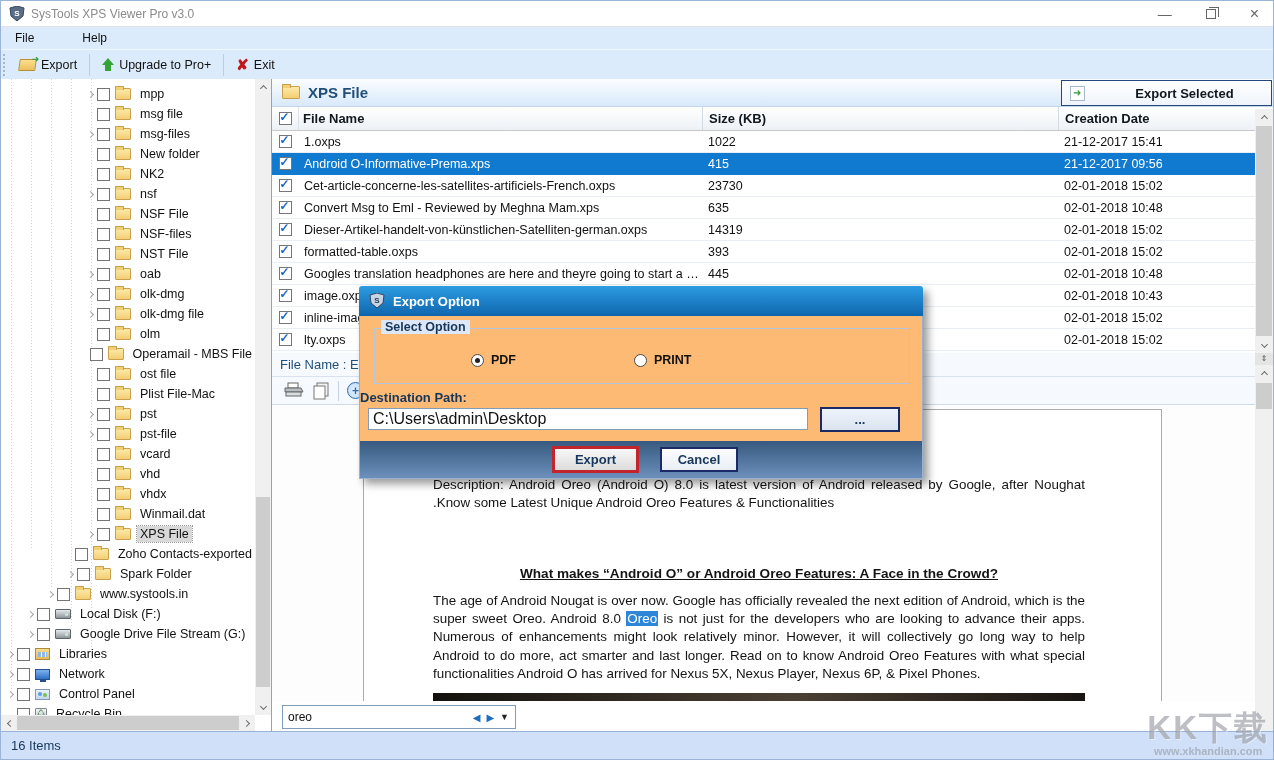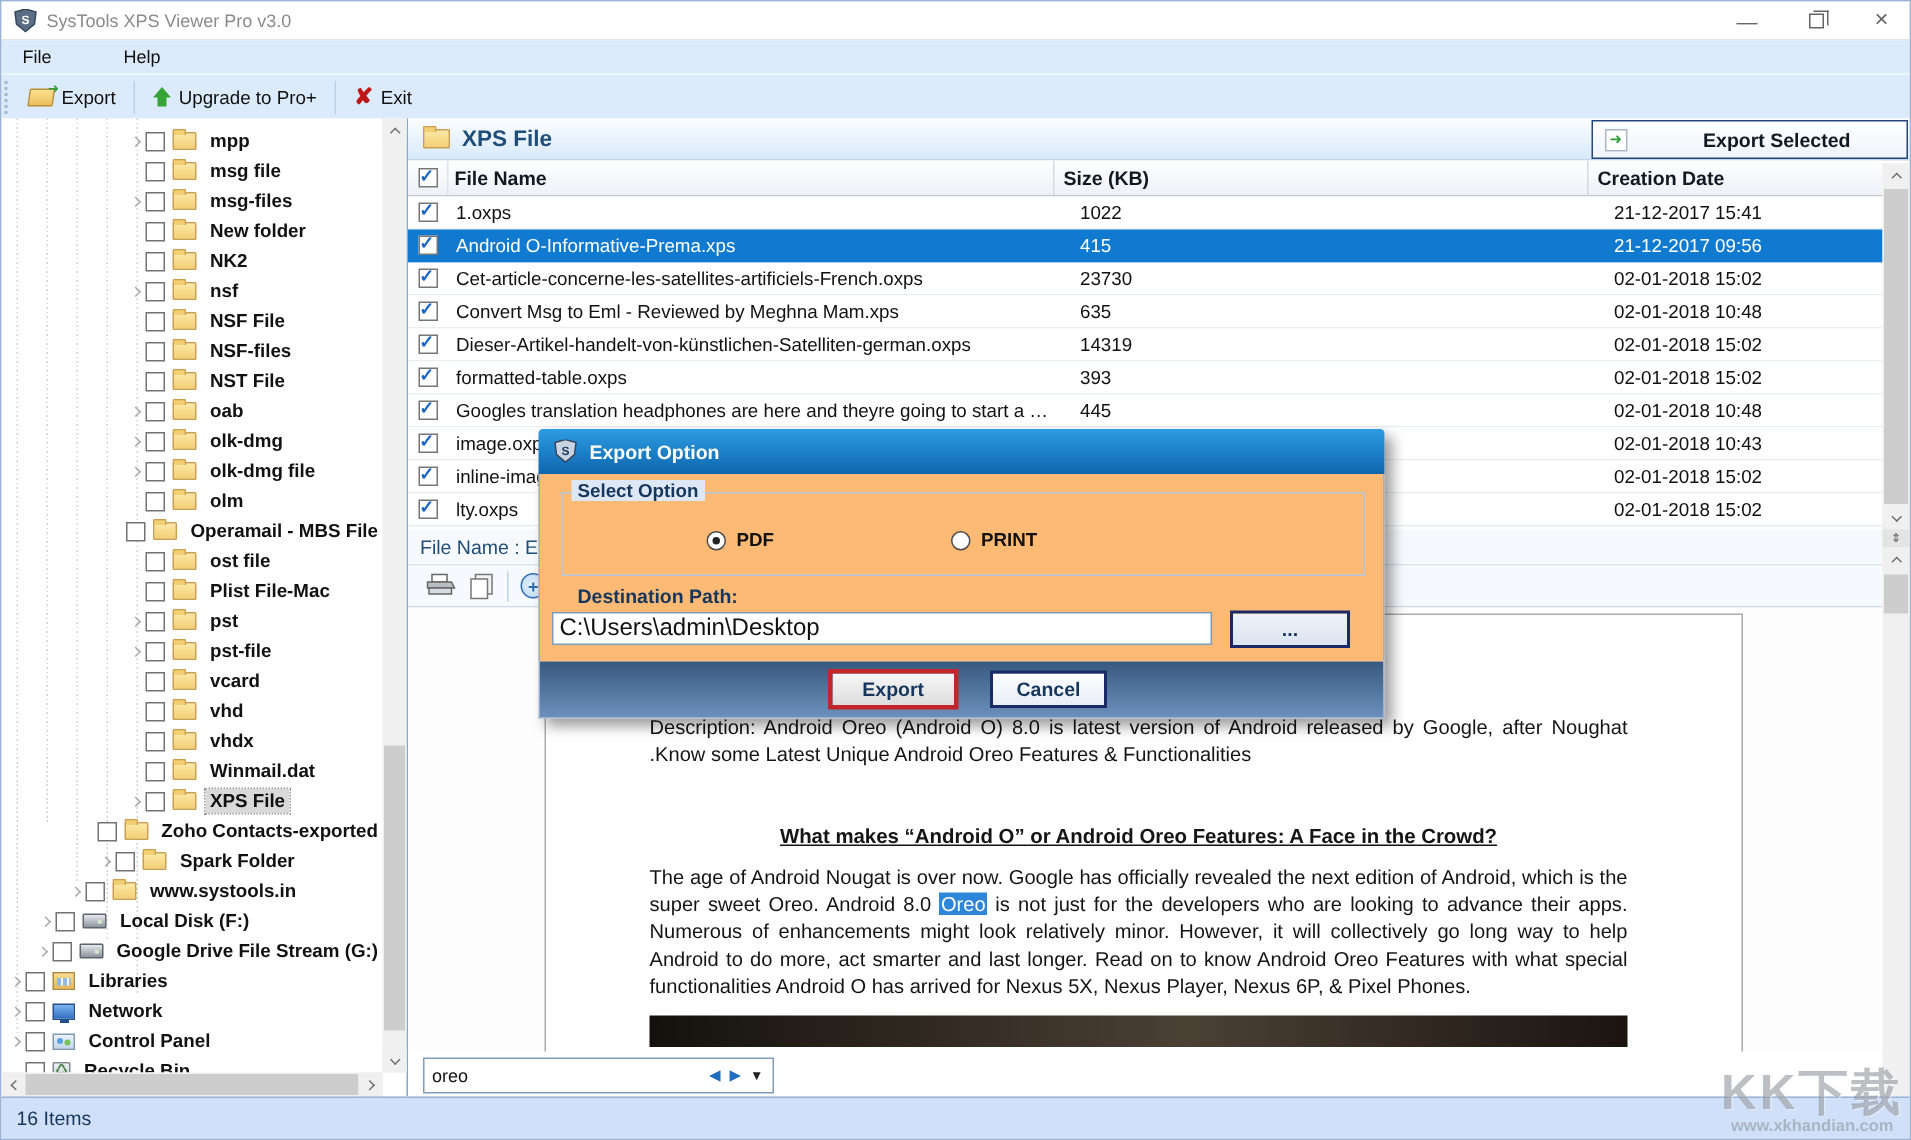--- a/index.html
+++ b/index.html
@@ -27,21 +27,21 @@
   .ico-exportfolder::after{content:"➜";position:absolute;right:-4px;top:-6px;font-size:9px;color:#2e9e3a;transform:skewX(8deg);}
   .ico-up{width:12px;height:13px;position:relative;}
   .ico-up::before{content:"";position:absolute;left:0;top:0;border-left:6px solid transparent;border-right:6px solid transparent;border-bottom:7px solid #35a435;}
   .ico-up::after{content:"";position:absolute;left:3px;top:6px;width:6px;height:7px;background:#35a435;}
   .ico-x{color:#c01818;font-size:15px;font-weight:bold;line-height:13px;}
 
   
   .left-panel{position:absolute;left:0;top:78px;width:271px;bottom:28px;background:#fff;border-right:1px solid #86a7c8;}
   #tree{position:absolute;left:0;top:0;right:16px;bottom:16px;overflow:hidden;padding-top:5px;
     background-image:repeating-linear-gradient(to bottom,#d4d4d4 0 1px,transparent 1px 3px),repeating-linear-gradient(to bottom,#d4d4d4 0 1px,transparent 1px 3px),repeating-linear-gradient(to bottom,#d4d4d4 0 1px,transparent 1px 3px),repeating-linear-gradient(to bottom,#d4d4d4 0 1px,transparent 1px 3px),repeating-linear-gradient(to bottom,#d4d4d4 0 1px,transparent 1px 3px);
-    background-size:1px 92%,1px 86%,1px 80%,1px 74%,1px 96%;background-position:90px 0,70px 0,50px 0,30px 0,10px 0;background-repeat:no-repeat;font-weight:bold;}
+    background-size:1px 92%,1px 86%,1px 80%,1px 74%,1px 96%;background-position:90px 0,70px 0,50px 0,30px 0,10px 0;background-repeat:no-repeat;}
   .tree-row{height:20px;display:flex;align-items:center;font-size:12.5px;color:#111;white-space:nowrap;}
   .tree-row.sel .t-label{background:#d9d9d9;outline:1px dotted #9a9a9a;}
   .t-pad{display:inline-block;height:1px;}
   .t-arrow{width:14px;display:inline-flex;justify-content:center;align-items:center;}
   .chev{width:5px;height:5px;border-top:1.6px solid #a6a6a6;border-right:1.6px solid #a6a6a6;transform:rotate(45deg);}
   .t-cb{width:13px;height:13px;border:1px solid #737373;background:#fff;margin-right:5px;flex:none;}
   .t-icon{margin-right:6px;flex:none;}
   .t-label{padding:1px 3px;}
   .icon-folder{width:16px;height:12px;background:linear-gradient(#fce9a8,#f3cf74);border:1px solid #c8a04e;border-radius:1px;position:relative;}
   .icon-folder::before{content:"";position:absolute;left:-1px;top:-3px;width:7px;height:3px;background:#f3cf74;border:1px solid #c8a04e;border-bottom:none;border-radius:1px 1px 0 0;}
@@ -83,35 +83,35 @@
   .col-cb{width:26px;flex:none;display:flex;justify-content:center;}
   .col-name{width:404px;flex:none;padding-left:4px;border-left:1px solid #dde3ea;height:100%;display:flex;align-items:center;}
   .col-size{width:356px;flex:none;padding-left:6px;border-left:1px solid #d4dae2;height:100%;display:flex;align-items:center;}
   .col-date{flex:1;padding-left:6px;border-left:1px solid #d4dae2;height:100%;display:flex;align-items:center;}
   #tbody{position:absolute;left:0;top:52px;right:18px;}
   .trow{height:22px;display:flex;align-items:center;font-size:12.5px;color:#111;border-bottom:1px solid #e9eef5;background:#fff;}
   .trow.sel{background:#0f7ad0;color:#fff;border-bottom-color:#0f7ad0;}
   .cb{width:13px;height:13px;background:#fff;border:1px solid #767676;position:relative;flex:none;}
   .cb.on::after{content:"✓";position:absolute;left:0px;top:-3px;font-size:12px;font-weight:bold;color:#1a66c8;}
   .trow .c-name{width:404px;flex:none;padding-left:6px;overflow:hidden;white-space:nowrap;text-overflow:ellipsis;}
-  .trow .c-size{width:356px;flex:none;padding-left:6px;margin-left:12px;}
+  .trow .c-size{width:356px;flex:none;padding-left:6px;}
   .trow .c-date{flex:1;padding-left:6px;}
   .tbl-vscroll{position:absolute;right:0;top:30px;width:18px;height:244px;background:#f0f0f0;}
 
   
   .file-label-row{position:absolute;left:0;top:274px;right:18px;height:24px;background:#f6f9fd;border-bottom:1px solid #d7e2ee;display:flex;align-items:center;font-size:13px;color:#1f4e79;padding-left:8px;}
   .mini-toolbar{position:absolute;left:0;top:298px;right:18px;height:28px;background:#f6f9fd;border-bottom:1px solid #cdd9e7;display:flex;align-items:center;gap:8px;padding-left:12px;}
   .mini-sep{width:1px;height:20px;background:#c2d2e2;}
   .zoom-circle{width:17px;height:17px;border-radius:50%;background:radial-gradient(#eaf4ff,#b8d8f4);border:1.5px solid #2c6db2;color:#2c6db2;font-size:12px;font-weight:bold;display:flex;align-items:center;justify-content:center;line-height:0;}
 
   
   .preview{position:absolute;left:0;top:326px;right:18px;bottom:0;background:#fdfdfd;}
   .page{position:absolute;left:91px;top:4px;width:799px;height:296px;background:#fff;border:1px solid #ababab;font-family:"DejaVu Sans",sans-serif;color:#141414;}
   .doc{padding:66px 76px 0 69px;font-size:13.4px;line-height:18.3px;text-align:justify;}
-  .doc-heading{margin-top:36px;text-align:center;font-weight:bold;text-decoration:underline;font-size:13.6px;}
+  .doc-heading{margin-top:52px;text-align:center;font-weight:bold;text-decoration:underline;font-size:13.6px;}
   .doc-para{margin-top:9px;}
   .hl{background:#2e86d9;color:#fff;padding:0 1px;}
   .img-band{margin:10px 0 0 0;height:21px;background:linear-gradient(90deg,#14110d,#4b4034 55%,#1a1511);}
   .search-strip{position:absolute;left:0;right:0;bottom:2px;height:28px;background:#fff;}
   .search-box{position:absolute;left:10px;bottom:2px;width:234px;height:24px;background:#fff;border:1px solid #7f9db9;display:flex;align-items:center;font-size:12px;}
   .search-text{flex:1;padding-left:5px;color:#111;}
   .s-arrow{font-size:10px;color:#1f6dbf;padding:0 3px;}
   .s-drop{font-size:9px;color:#222;padding:0 6px 0 3px;}
   .prev-vscroll{position:absolute;right:0;top:274px;width:18px;bottom:0;background:#f0f0f0;}
   .split-btn{position:absolute;top:0;left:0;width:18px;height:12px;background:#e4e4e4;font-size:8px;color:#555;text-align:center;line-height:11px;}
@@ -122,21 +122,21 @@
   .dlg-title .app-icon{margin:0 8px 0 10px;}
   .dlg-body{height:125px;background:#fdba74;border-left:1px solid #9ab0cc;border-right:1px solid #9ab0cc;position:relative;}
   .groupbox{position:absolute;left:14px;top:12px;width:536px;height:56px;border:1px solid #b4c6de;}
   .group-label{position:absolute;left:6px;top:-9px;background:#dde7f6;padding:0 4px;font-size:12.5px;font-weight:bold;color:#16365c;}
   .radio-row{position:absolute;left:0;top:24px;width:100%;display:flex;}
   .radio-opt{display:flex;align-items:center;gap:7px;font-size:12.5px;font-weight:bold;color:#111;}
   .radio-opt.pdf{margin-left:96px;}
   .radio-opt.print{margin-left:118px;}
   .radio{width:13px;height:13px;border-radius:50%;border:1px solid #4a4a4a;background:#fff;position:relative;}
   .radio.on::after{content:"";position:absolute;left:3px;top:3px;width:5px;height:5px;border-radius:50%;background:#222;}
-  .dest-label{position:absolute;left:25px;top:74px;font-size:13px;font-weight:bold;color:#16365c;}
+  .dest-label{position:absolute;left:0;top:74px;font-size:13px;font-weight:bold;color:#16365c;}
   .dest-input{position:absolute;left:8px;top:92px;width:440px;height:22px;background:#fff;border:1px solid #7f9db9;font-size:16px;color:#111;display:flex;align-items:center;padding-left:4px;}
   .browse-btn{position:absolute;left:460px;top:91px;width:80px;height:25px;background:linear-gradient(#eef3fa,#dbe4f0);border:2px solid #1b2a67;font-size:13px;font-weight:bold;color:#16365c;display:flex;align-items:center;justify-content:center;}
   .dlg-footer{height:38px;background:linear-gradient(#37597f,#6c90bc);border-left:1px solid #9ab0cc;border-right:1px solid #9ab0cc;border-bottom:1px solid #9ab0cc;position:relative;}
   .export-btn{position:absolute;left:192px;top:5px;width:87px;height:27px;background:linear-gradient(#f7f7f7,#dcdcdc);border:3px solid #c2262c;font-size:13px;font-weight:bold;color:#16365c;display:flex;align-items:center;justify-content:center;}
   .cancel-btn{position:absolute;left:300px;top:6px;width:78px;height:25px;background:linear-gradient(#fbfcfe,#e9eef6);border:2px solid #1b2a67;font-size:13px;font-weight:bold;color:#16365c;display:flex;align-items:center;justify-content:center;}
 
   
   .statusbar{position:absolute;left:0;bottom:0;width:100%;height:28px;background:#cfe0f8;border-top:1px solid #9ab4d8;display:flex;align-items:center;font-size:13px;color:#16365c;padding-left:10px;}
   .watermark{position:absolute;right:4px;bottom:2px;z-index:60;text-align:center;color:rgba(125,128,138,.5);pointer-events:none;}
   .wm-main{font-size:33px;font-weight:900;letter-spacing:2px;line-height:34px;text-shadow:1px 1px 0 rgba(255,255,255,.4);}

